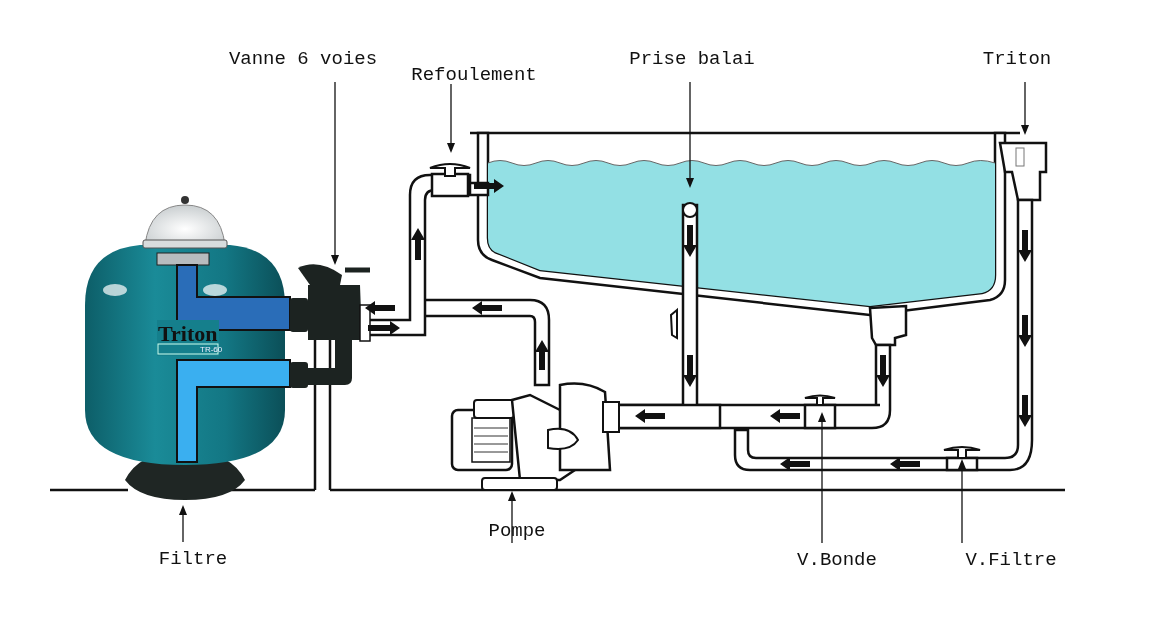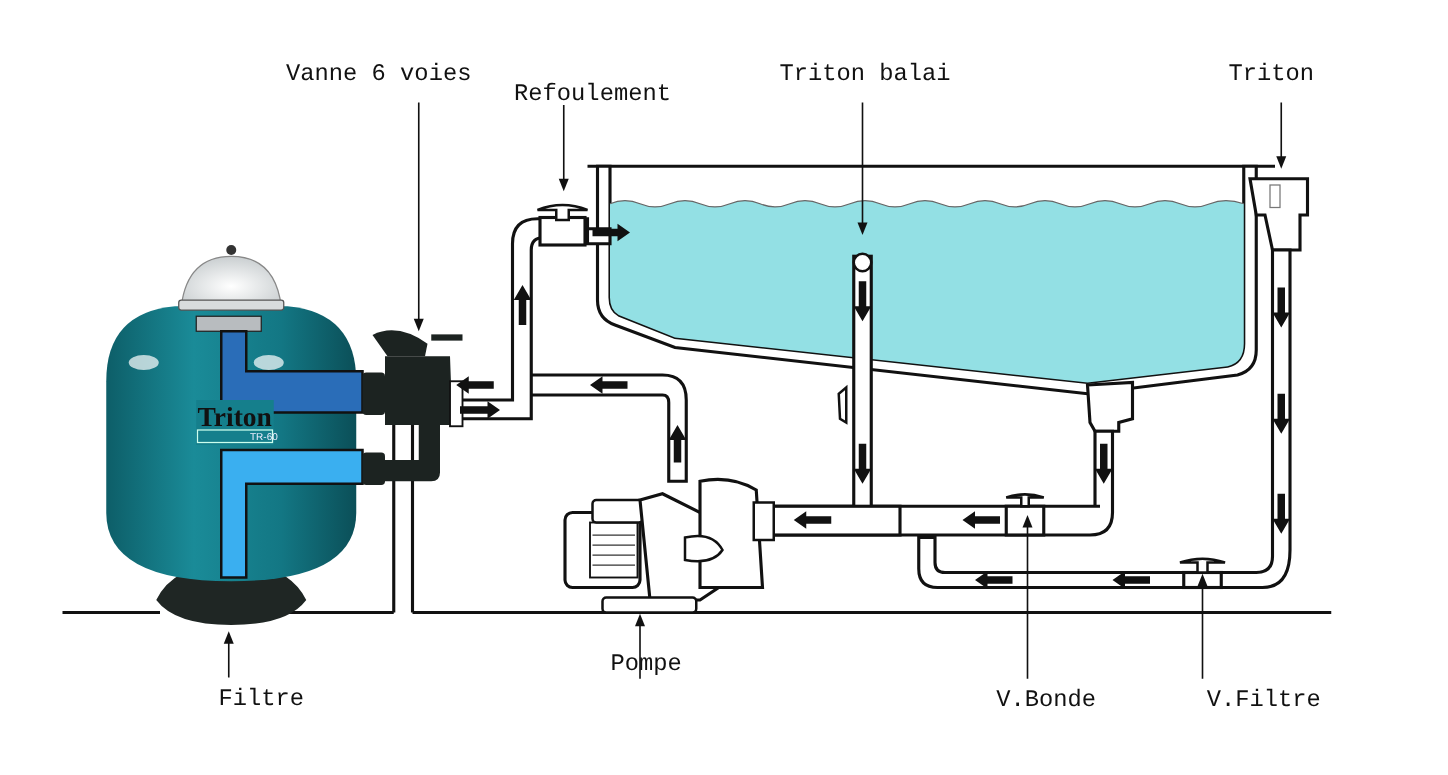--- a/index.html
+++ b/index.html
@@ -166,18 +166,18 @@
     <path class="flow" d="M508 501 L512 491 L516 501 Z"></path>
     <line class="leader" x1="822" y1="415" x2="822" y2="543"></line>
     <path class="flow" d="M818 422 L822 412 L826 422 Z"></path>
     <line class="leader" x1="962" y1="462" x2="962" y2="543"></line>
     <path class="flow" d="M958 469 L962 459 L966 469 Z"></path>
   </g>
 </svg>
 
 <div class="lbl" style="left:303px; top:48px;">Vanne 6 voies</div>
 <div class="lbl" style="left:474px; top:64px;">Refoulement</div>
-<div class="lbl" style="left:692px; top:48px;">Triton balai</div>
+<div class="lbl" style="left:692px; top:48px;">Prise balai</div>
 <div class="lbl" style="left:1017px; top:48px;">Triton</div>
-<div class="lbl" style="left:193px; top:548px;margin-left:16px;">Filtre</div>
+<div class="lbl" style="left:193px; top:548px;">Filtre</div>
 <div class="lbl" style="left:517px; top:520px;">Pompe</div>
 <div class="lbl" style="left:837px; top:549px;">V.Bonde</div>
 <div class="lbl" style="left:1011px; top:549px;">V.Filtre</div>
 
 </body></html>

